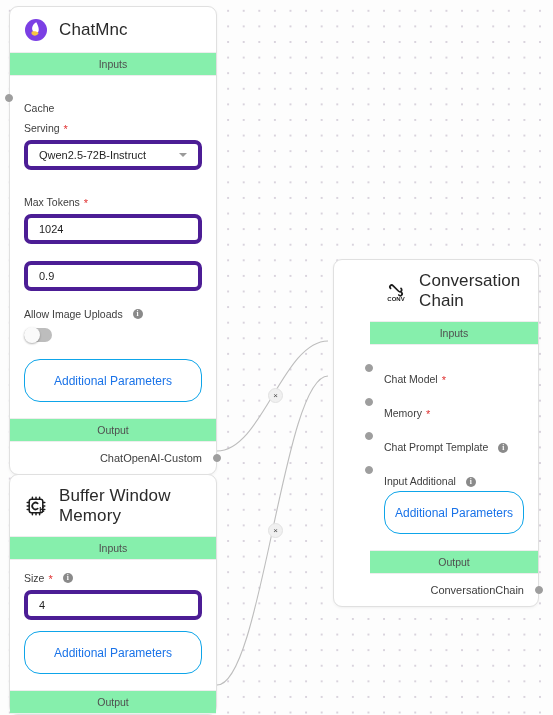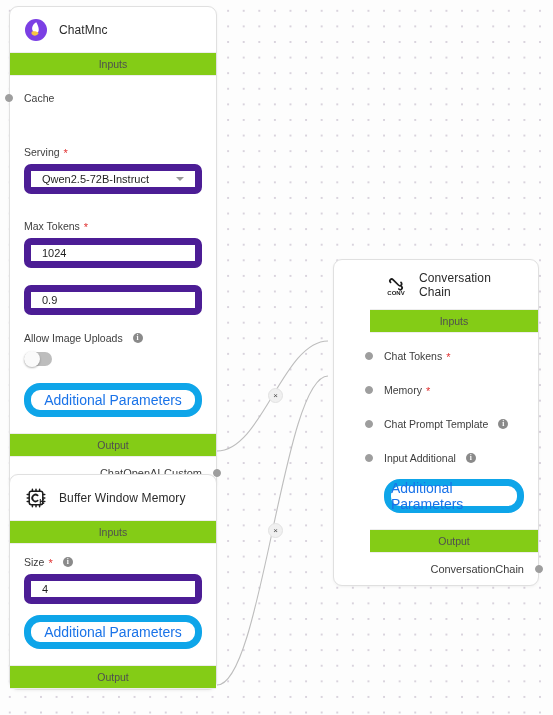--- a/index.html
+++ b/index.html
@@ -36,24 +36,24 @@
     border:1px solid #e0e0e0;
     border-radius:9px;
     box-shadow: 0 1px 3px rgba(0,0,0,0.055);
   }
   .node-header {
     display:flex; align-items:center; gap:11px;
     padding:11px 14px 10px 14px;
   }
   .node-icon { width:24px; height:24px; flex:0 0 24px; display:block; }
   .node-title {
-    font-size:12px; color:#2a2a2a; font-weight:400; letter-spacing:.1px;
+    font-size:17px; color:#2a2a2a; font-weight:400; letter-spacing:.1px;
   }
   .section-bar {
-    background:#84cc16;
+    background:#86efac;
     border-top:1px solid #ededed;
     border-bottom:1px solid #ededed;
     text-align:center;
     font-size:10.5px; color:#4f4f4f;
     padding:5px 0 5px 0;
   }
   .node-body { padding:0 0 4px 0; position:relative; }
 
   .field { padding: 0 14px; }
   .field-label {
@@ -61,52 +61,52 @@
     display:flex; align-items:center; gap:4px;
   }
   .req { color:#e02f2f; font-size:11px; line-height:1; transform:translateY(1px); }
   .info-icon {
     width:10px;height:10px;border-radius:50%;background:#8a8a8a;
     display:inline-flex;align-items:center;justify-content:center;
     color:#fff;font-size:7.5px;font-weight:bold;line-height:1;margin-left:6px;
     font-family:"Liberation Serif", serif;
   }
   .input-box {
-    border:7px solid #4c1d95; border-radius:7px; background:#fff;
+    border:4px solid #4c1d95; border-radius:7px; background:#fff;
     height:30px; display:flex; align-items:center;
     padding:0 11px; font-size:11px; color:#1f1f1f;
   }
   .input-box.select { justify-content:space-between; }
   .chev {
     width:0;height:0;border-left:4px solid transparent;border-right:4px solid transparent;
     border-top:4.5px solid #9a9a9a;
   }
   .btn-outline {
-    border:7px solid #0ea5e9; border-radius:16px; background:#fff;
-    height:34px; display:flex; align-items:center; justify-content:center;
-    color:#1a73e8; font-size:14px; cursor:pointer;
+    border:1px solid #0ea5e9; border-radius:16px; background:#fff;
+    height:43px; display:flex; align-items:center; justify-content:center;
+    color:#1a73e8; font-size:12px; cursor:pointer;
   }
   .toggle {
     width:28px;height:14px;border-radius:8px;background:#bdbdbd;position:relative;cursor:pointer;
   }
   .toggle .knob {
     position:absolute;left:0px;top:-1px;width:16px;height:16px;border-radius:50%;
     background:#fafafa;box-shadow:0 1px 2px rgba(0,0,0,.3);
   }
 
   
   .handle {
     position:absolute; width:8px; height:8px; border-radius:50%;
     background:#9e9e9e; border:1px solid #9e9e9e;
   }
   .handle.left  { left:-5px; }
   .handle.right { right:-5px; }
 
   .io-row {
-    position:relative; display:flex; align-items:center; gap:4px;
+    position:relative; display:flex; align-items:flex-end; gap:4px;
     padding:0 14px; font-size:10.5px; color:#3d3d3d;
   }
   .out-row {
     position:relative; display:flex; align-items:center; justify-content:flex-end;
     padding:0 14px; font-size:11px; color:#3d3d3d;
   }
 
   
   #node-chatmnc        { left:9px;   top:6px;   width:208px; }
   #node-buffer         { left:9px;   top:474px; width:208px; }
@@ -138,21 +138,21 @@
 
     <div class="section-bar">Inputs</div>
 
     <div class="node-body">
 
       <div class="io-row" style="height:32px; margin-top:6px;">
         <span class="handle left" style="top:12px;"></span>
         <span>Cache</span>
       </div>
 
-      <div class="field" style="margin-top:32px;">
+      <div class="field" style="margin-top:8px;">
         <div class="field-label">
           <span>Serving</span>
           <span class="req">*</span>
         </div>
         <div class="input-box select">
           <span>Qwen2.5-72B-Instruct</span>
           <span class="chev"></span>
         </div>
       </div>
 
@@ -243,21 +243,21 @@
       </svg>
       <span class="node-title">Conversation Chain</span>
     </div>
 
     <div class="section-bar">Inputs</div>
 
     <div class="node-body">
 
       <div class="io-row" style="height:34px; margin-top:6px;">
         <span class="handle left" style="top:13px;"></span>
-        <span>Chat Tokens</span>
+        <span>Chat Model</span>
         <span class="req">*</span>
       </div>
 
       <div class="io-row" style="height:34px;">
         <span class="handle left" style="top:13px;"></span>
         <span>Memory</span>
         <span class="req">*</span>
       </div>
 
       <div class="io-row" style="height:34px;">

